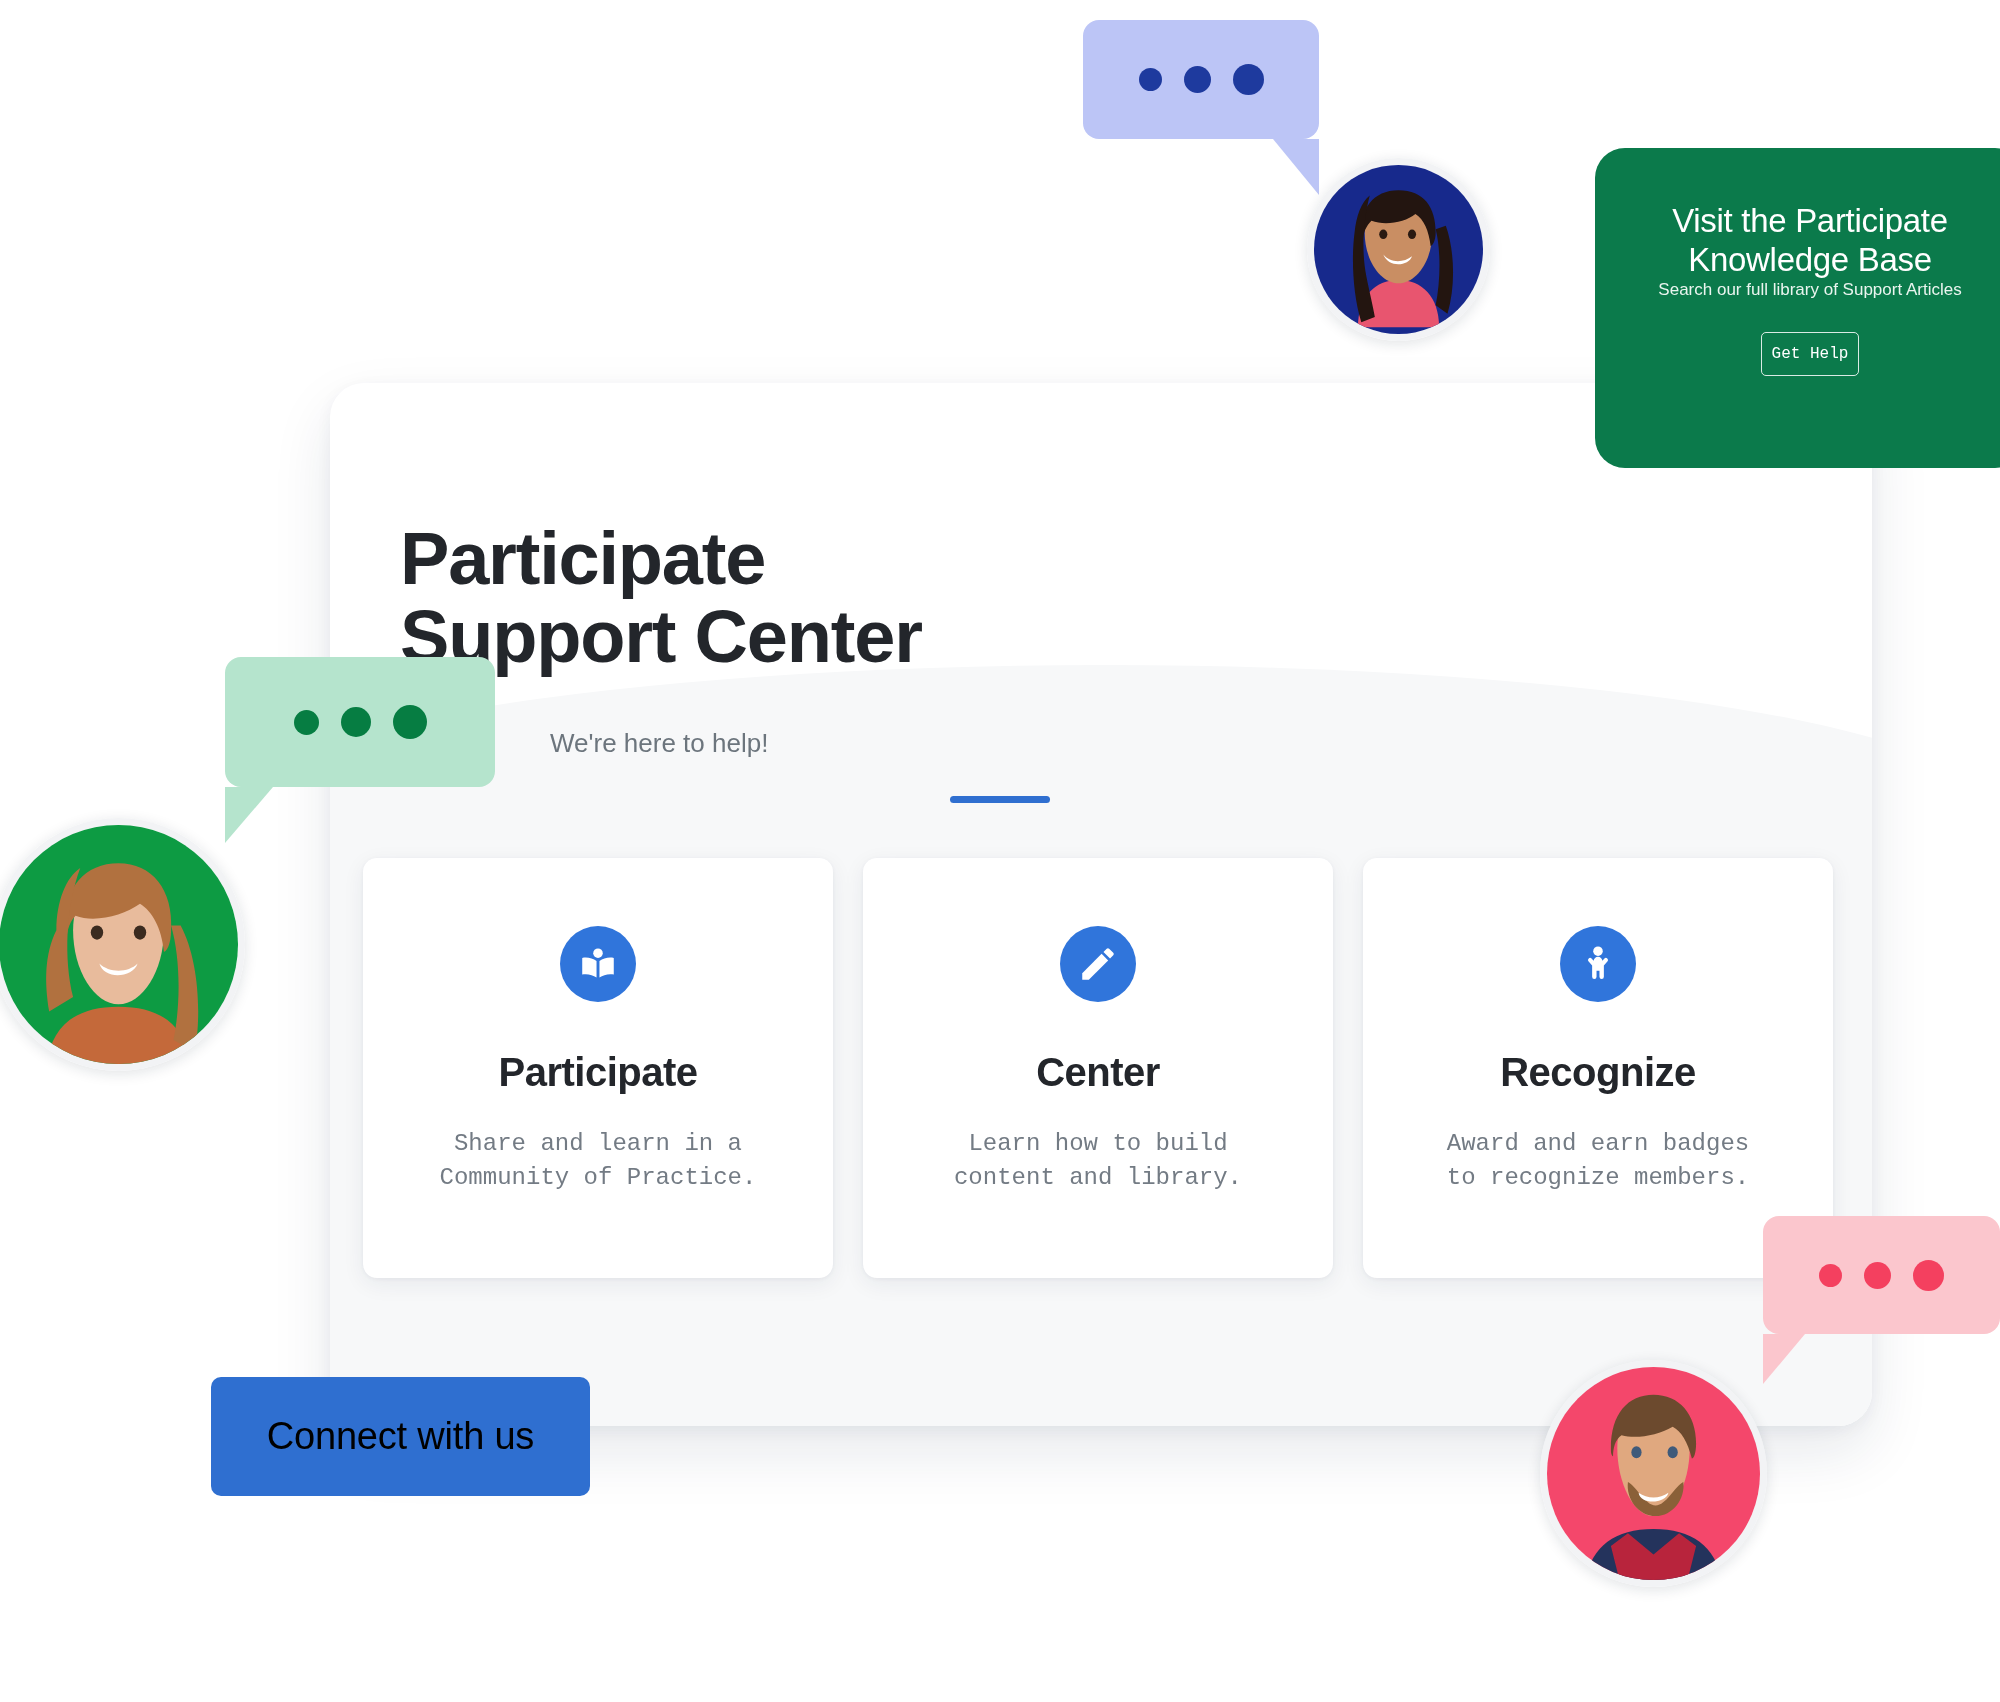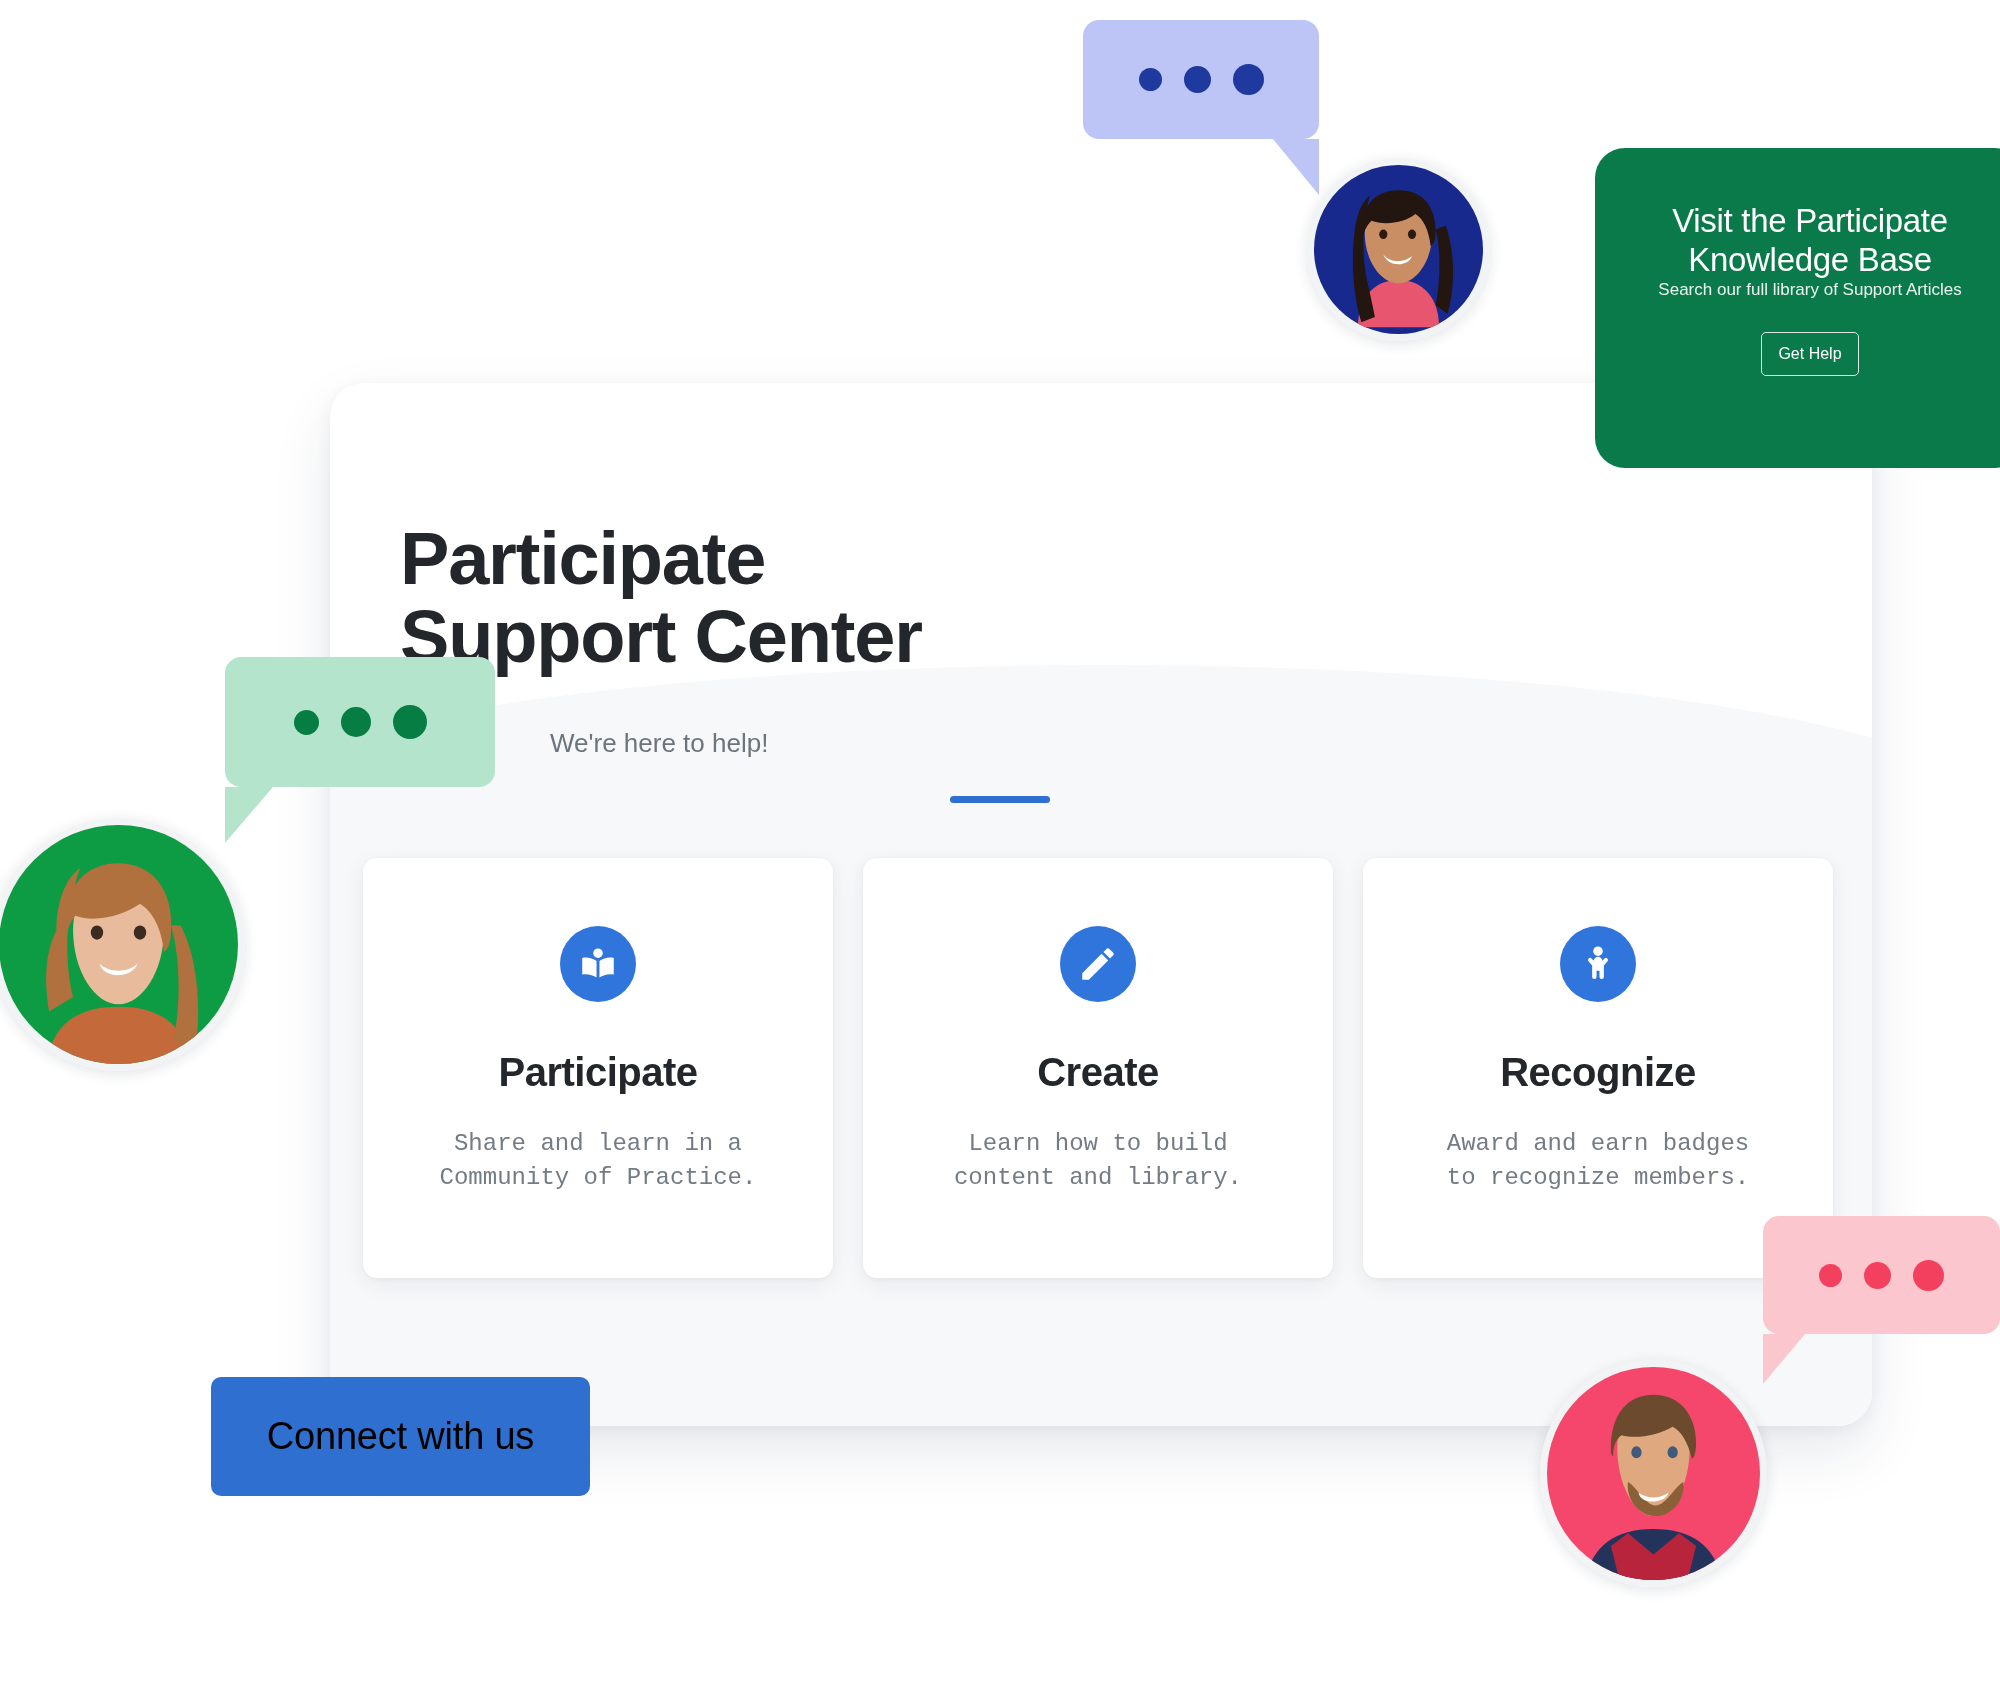--- a/index.html
+++ b/index.html
@@ -158,21 +158,21 @@
     height: 44px;
     border: 1px solid rgba(255,255,255,0.85);
     border-radius: 5px;
     color: #ffffff;
     font-size: 16px;
     display: flex;
     align-items: center;
     justify-content: center;
     background: transparent;
     cursor: pointer;
-    font-family: Liberation Sans, sans-serif;
+    font-family: Liberation Mono, monospace;
   }
 
   
   .connect-btn {
     position: absolute;
     left: 211px;
     top: 1377px;
     width: 379px;
     height: 119px;
     background: #2f6fd0;
@@ -308,21 +308,21 @@
       <div class="card-desc">Share and learn in a Community of Practice.</div>
     </div>
 
     <div class="card">
       <div class="card-icon">
         <svg width="42" height="42" viewBox="0 0 24 24" fill="#ffffff">
           <path d="M3 17.25V21h3.75L17.81 9.94l-3.75-3.75L3 17.25z"></path>
           <path d="M20.71 7.04a1 1 0 0 0 0-1.41l-2.34-2.34a1 1 0 0 0-1.41 0l-1.83 1.83 3.75 3.75 1.83-1.83z"></path>
         </svg>
       </div>
-      <div class="card-title">Create</div>
+      <div class="card-title">Center</div>
       <div class="card-desc">Learn how to build content and library.</div>
     </div>
 
     <div class="card">
       <div class="card-icon">
         <svg width="44" height="44" viewBox="0 0 24 24" fill="#ffffff">
           <circle cx="12" cy="5" r="2.6"></circle>
           <path d="M12 8.1c-1.25 0-2.25.95-2.4 2.15L8.5 9.0a1.15 1.15 0 0 0-1.72 1.52l2.02 2.3v6.1a1.2 1.2 0 0 0 2.4 0v-3.3h1.6v3.3a1.2 1.2 0 0 0 2.4 0v-6.1l2.02-2.3A1.15 1.15 0 0 0 15.5 9.0l-1.1 1.25C14.25 9.05 13.25 8.1 12 8.1z"></path>
         </svg>
       </div>

